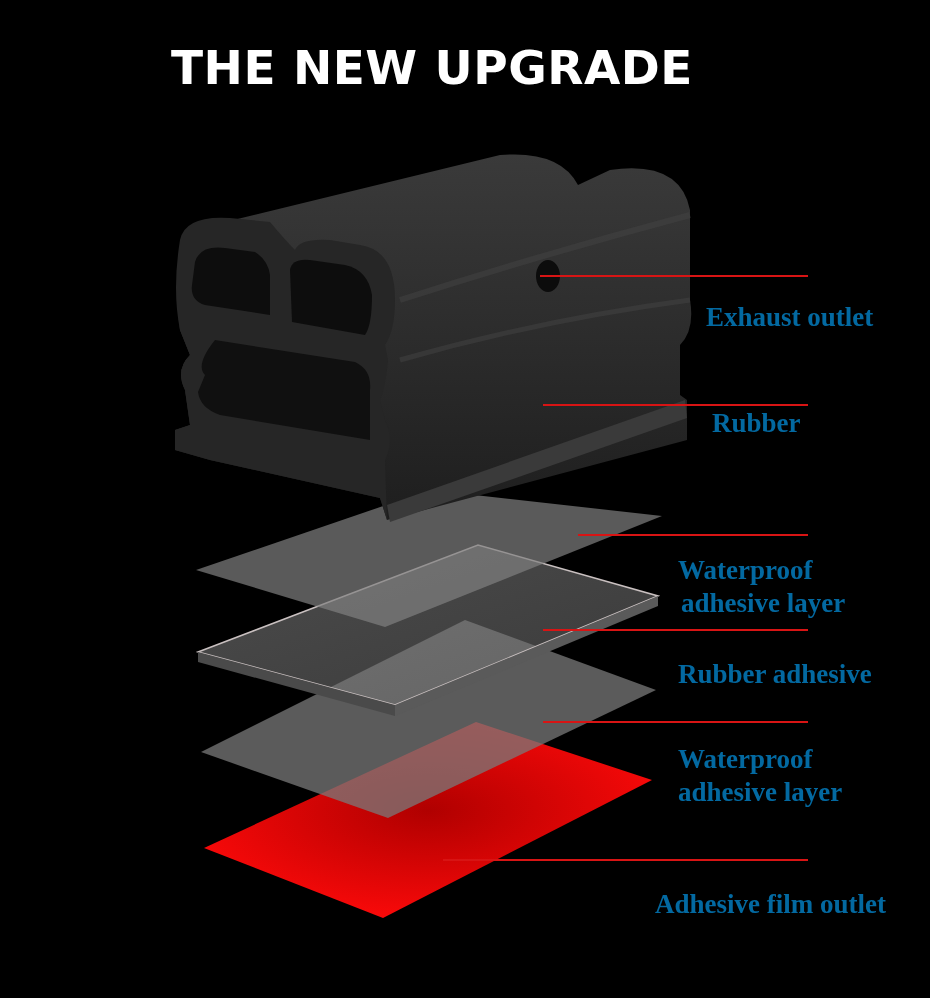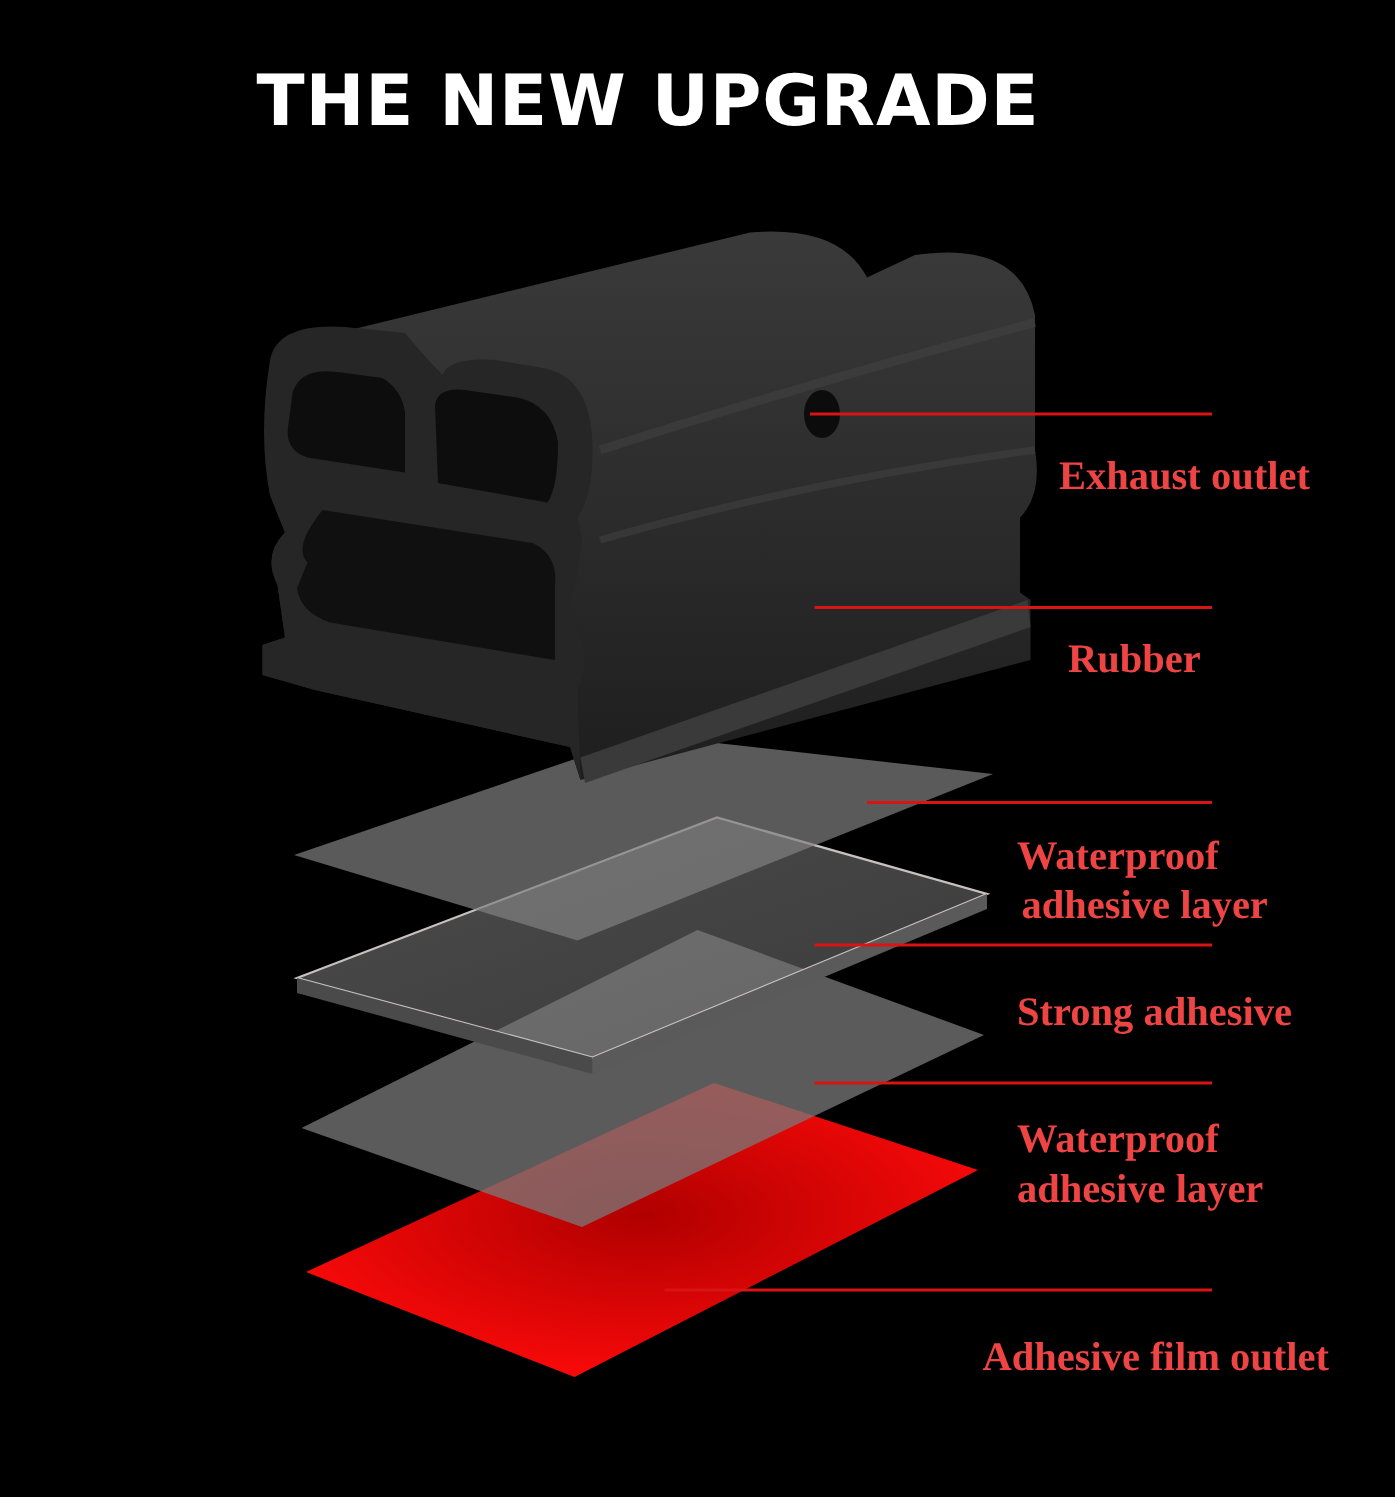--- a/index.html
+++ b/index.html
@@ -4,21 +4,21 @@
 <style>
   html, body { margin: 0; padding: 0; background: #000; }
   body { width: 930px; height: 998px; position: relative; overflow: hidden; font-family: "Liberation Sans", sans-serif; }
   .title {
     position: absolute; left: 0; top: 38px; width: 864px; text-align: center;
     color: #fff; font-family: "DejaVu Sans", sans-serif; font-weight: bold;
     font-size: 47px; letter-spacing: 0.5px; line-height: 60px;
   }
   svg.art { position: absolute; left: 0; top: 0; }
   .label {
-    position: absolute; color: #ef4444; font-family: "Liberation Serif", serif;
+    position: absolute; color: #0369a1; font-family: "Liberation Serif", serif;
     font-weight: bold; font-size: 27px; line-height: 33px; white-space: nowrap;
   }
 </style>
 </head>
 <body>
 
 <div class="title">THE NEW UPGRADE</div>
 
 <svg class="art" width="930" height="998" viewBox="0 0 930 998">
   <defs>
@@ -78,29 +78,29 @@
     <line x1="578" y1="535" x2="808" y2="535"></line>
     <line x1="543" y1="630" x2="808" y2="630"></line>
     <line x1="543" y1="722" x2="808" y2="722"></line>
     <line x1="443" y1="860" x2="808" y2="860"></line>
   </g>
 </svg>
 
 <div class="label" style="left:706px; top:301px;">
   <span>Exhaust outlet</span>
 </div>
-<div class="label" style="left:712px; top:423px;text-align:center;">
+<div class="label" style="left:712px; top:407px;text-align:center;">
   <span>Rubber</span>
 </div>
 <div class="label" style="left:678px; top:554px;">
   <div>Waterproof</div>
   <div style="margin-left:3px;">adhesive layer</div>
 </div>
 <div class="label" style="left:678px; top:658px;">
-  <span>Strong adhesive</span>
+  <span>Rubber adhesive</span>
 </div>
 <div class="label" style="left:678px; top:743px;">
   <div>Waterproof</div>
   <div>adhesive layer</div>
 </div>
 <div class="label" style="left:655px; top:888px;">
   <span>Adhesive film outlet</span>
 </div>
 
 </body></html>

